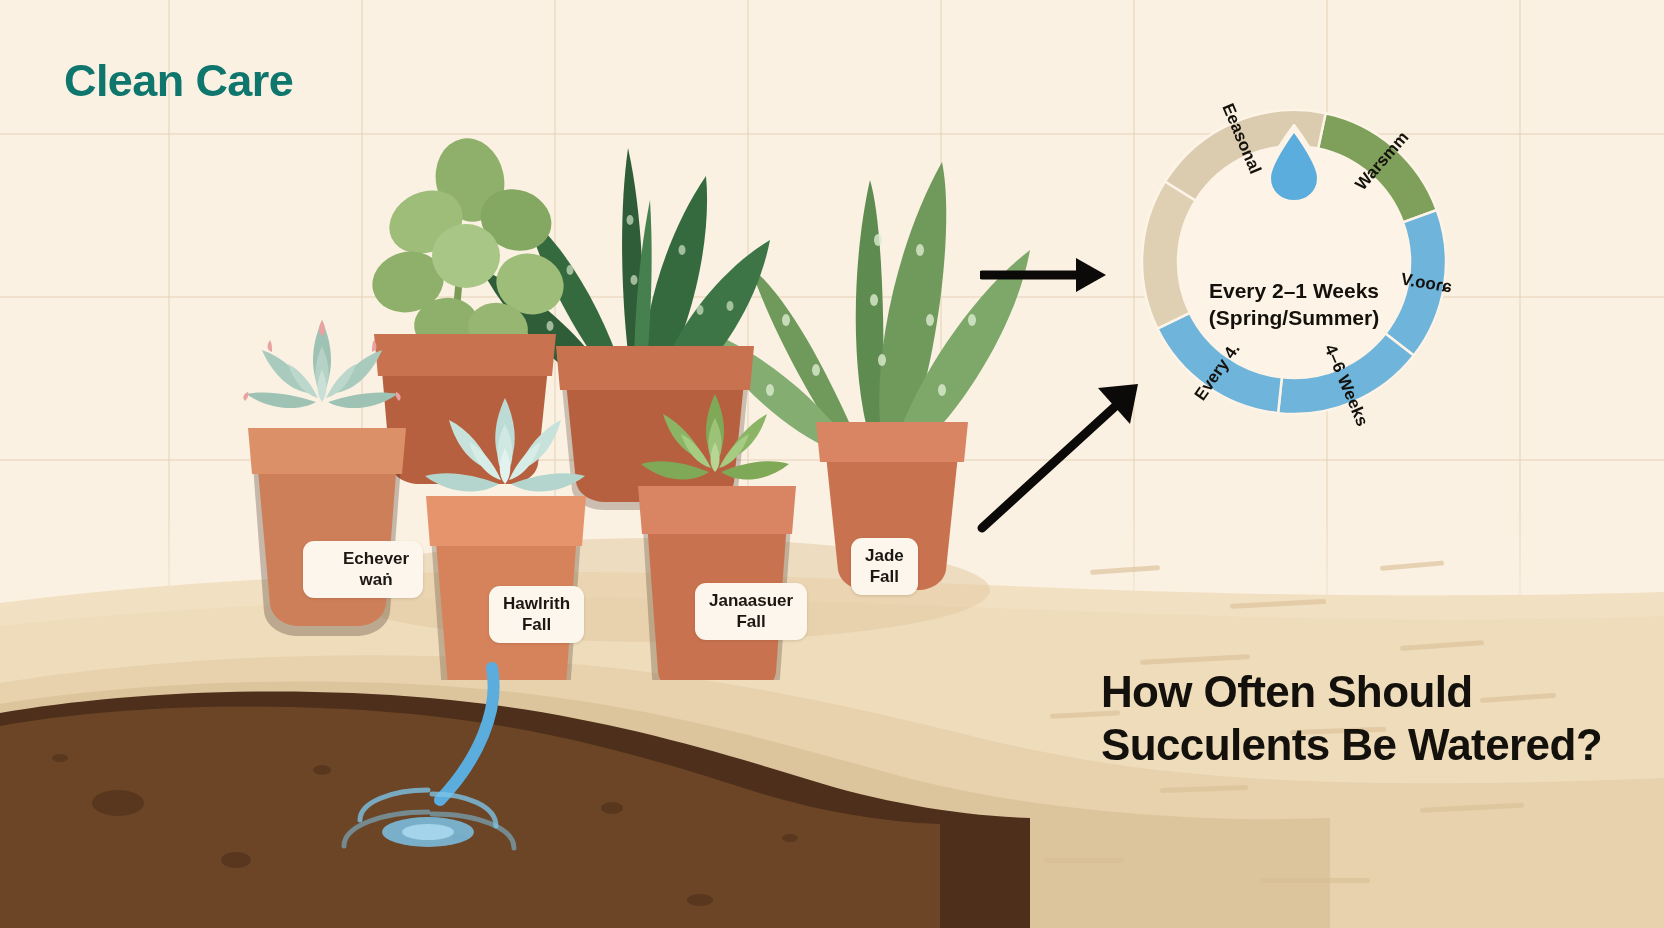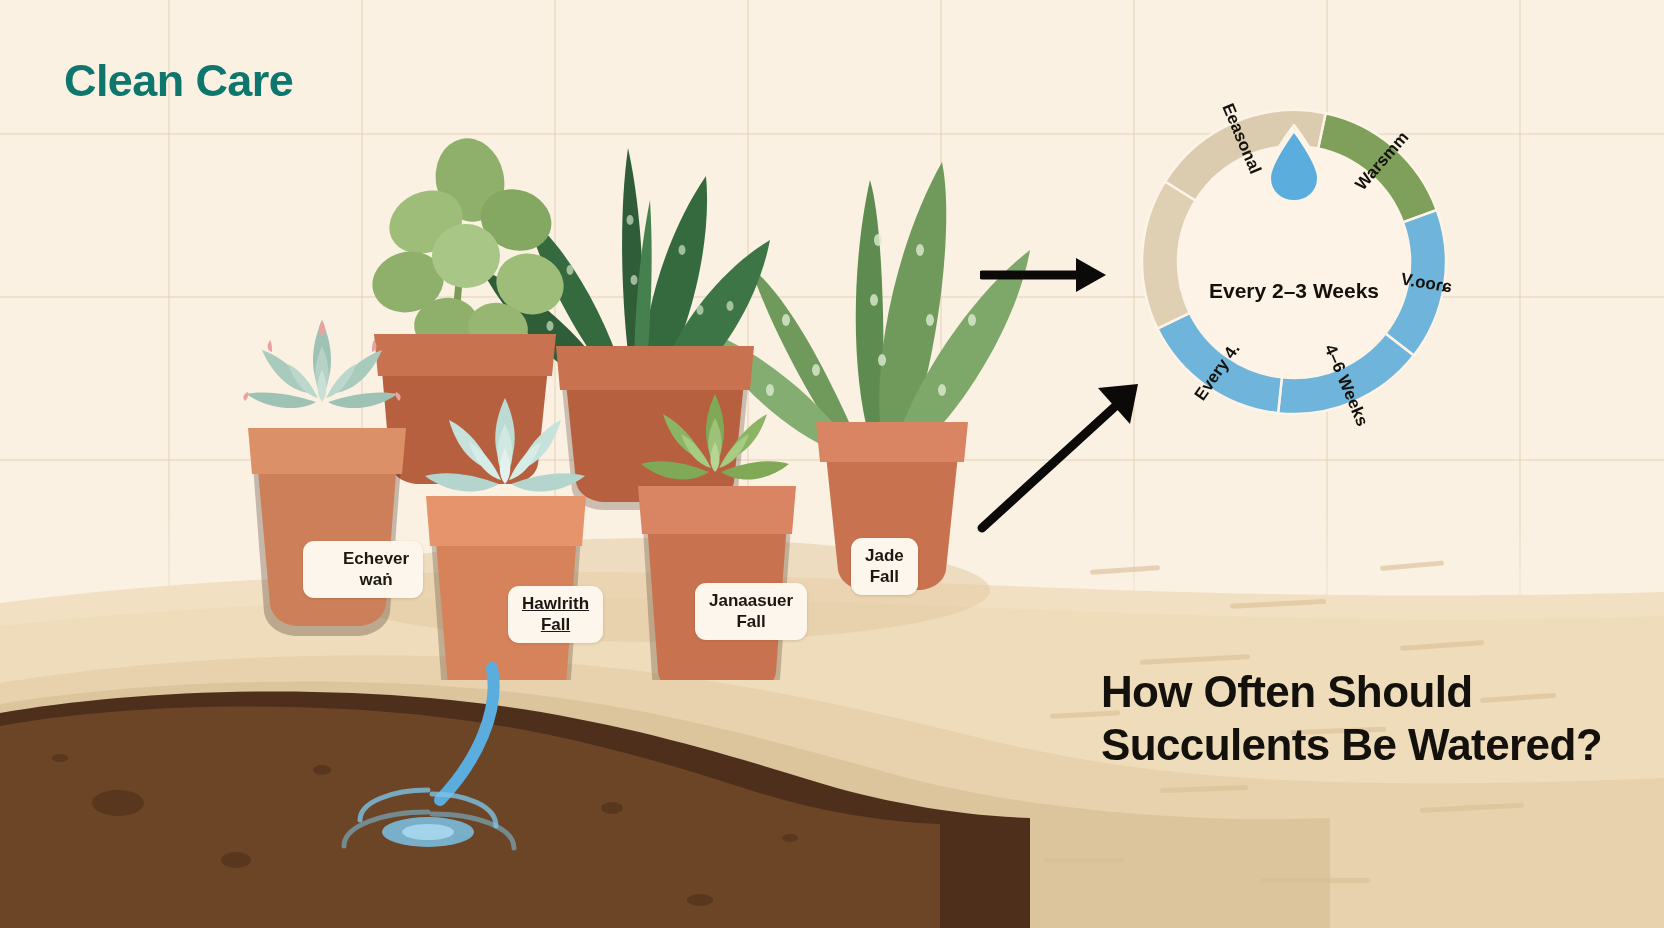--- a/index.html
+++ b/index.html
@@ -242,21 +242,21 @@
   </svg>
   <svg style="position:absolute;left:970px;top:370px;width:190px;height:170px;" viewBox="0 0 190 170">
     <path d="M12,158 L150,32" stroke="#0c0a08" stroke-width="9" stroke-linecap="round"></path>
     <path d="M128,18 L168,14 L160,54 Z" fill="#0c0a08"></path>
   </svg>
 
   <div class="tag" style="left:303px;top:541px;padding-left:40px;">
     <div>Echever</div>
     <div>waṅ</div>
   </div>
-  <div class="tag" style="left:508px;top:586px;text-decoration:underline;">
+  <div class="tag" style="left:489px;top:586px;">
     <div>Hawlrith</div>
     <div>Fall</div>
   </div>
   <div class="tag" style="left:695px;top:583px;">
     <div>Janaasuer</div>
     <div>Fall</div>
   </div>
   <div class="tag" style="left:851px;top:538px;">
     <div>Jade</div>
     <div>Fall</div>
@@ -288,21 +288,22 @@
           <text x="133.6420287824373" y="62.65234963737301" text-anchor="middle" dominant-baseline="central" class="arcLabel" transform="rotate(427 133.6420287824373 62.65234963737301)">Eeasonal</text>
         </g>
     </svg>
 
     <svg style="position:absolute;left:50%;top:48px;transform:translateX(-50%);width:64px;height:82px;" viewBox="0 0 64 82">
       <path d="M32,4 C32,4 58,38 58,54 C58,69 46,79 32,79 C18,79 6,69 6,54 C6,38 32,4 32,4 Z" fill="#5aaddd" stroke="#fdf4e7" stroke-width="6"></path>
       <path d="M32,12 C32,12 53,40 53,54 C53,66 43,74 32,74 C21,74 11,66 11,54 C11,40 32,12 32,12 Z" fill="#5aaddd"></path>
     </svg>
 
     <div class="donut-center-text">
-      <div>Every 2–3 Weeks</div>
+      <div>Every 2–1 Weeks</div>
+      <div>(Spring/Summer)</div>
     </div>
   </div>
 
 
   <div class="brand">Clean Care</div>
 
   <div class="headline">
     <div>How Often Should</div>
     <div>Succulents Be Watered?</div>
   </div>

